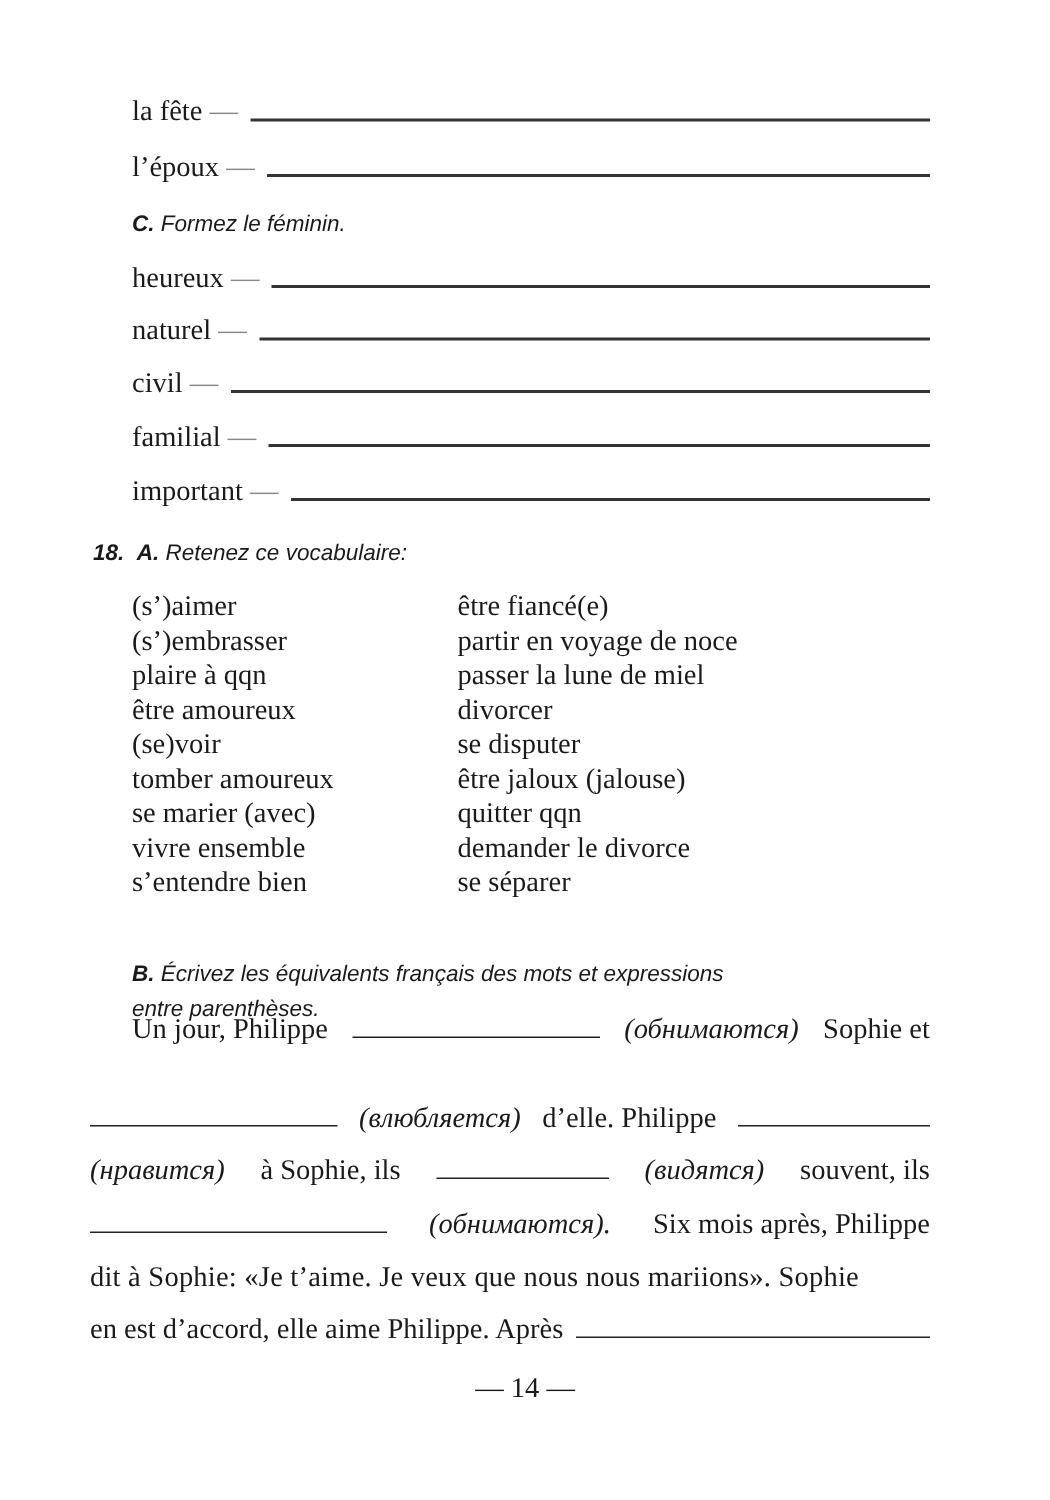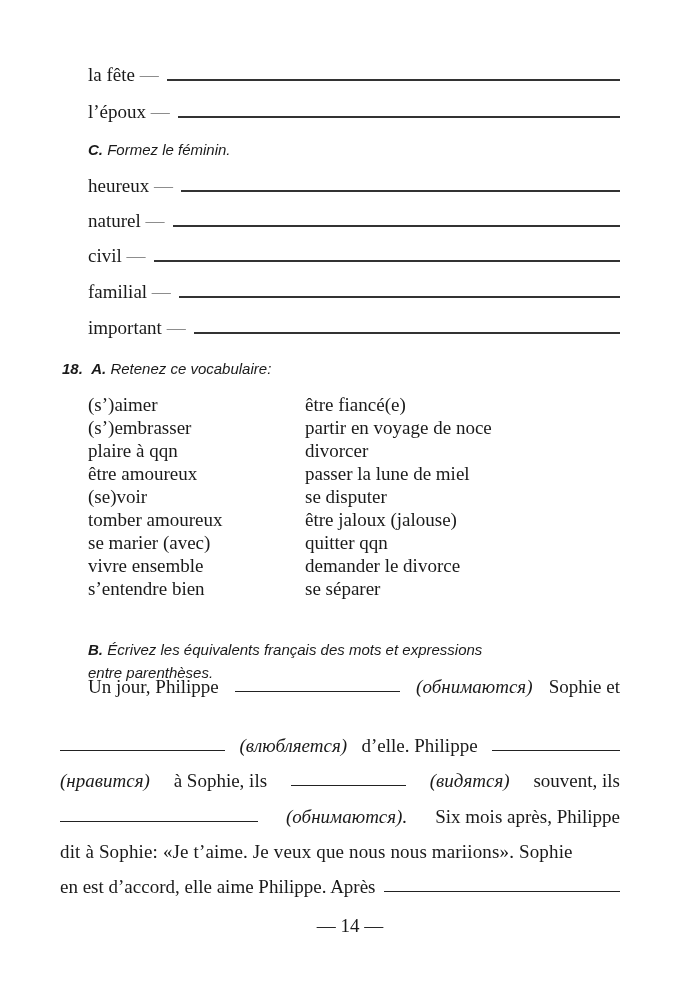--- a/index.html
+++ b/index.html
@@ -75,22 +75,22 @@
   <div>être amoureux</div>
   <div>(se)voir</div>
   <div>tomber amoureux</div>
   <div>se marier (avec)</div>
   <div>vivre ensemble</div>
   <div>s’entendre bien</div>
 </div>
 <div class="vocab-col serif" style="left:305px; top:393px;">
   <div>être fiancé(e)</div>
   <div>partir en voyage de noce</div>
+  <div>passer la lune de miel</div>
   <div>divorcer</div>
-  <div>passer la lune de miel</div>
   <div>se disputer</div>
   <div>être jaloux (jalouse)</div>
   <div>quitter qqn</div>
   <div>demander le divorce</div>
   <div>se séparer</div>
 </div>
 
 <div class="heading sans" style="left:88px; top:641px;">
   <b>B.</b>
   <span>Écrivez les équivalents français des mots et expressions</span>

